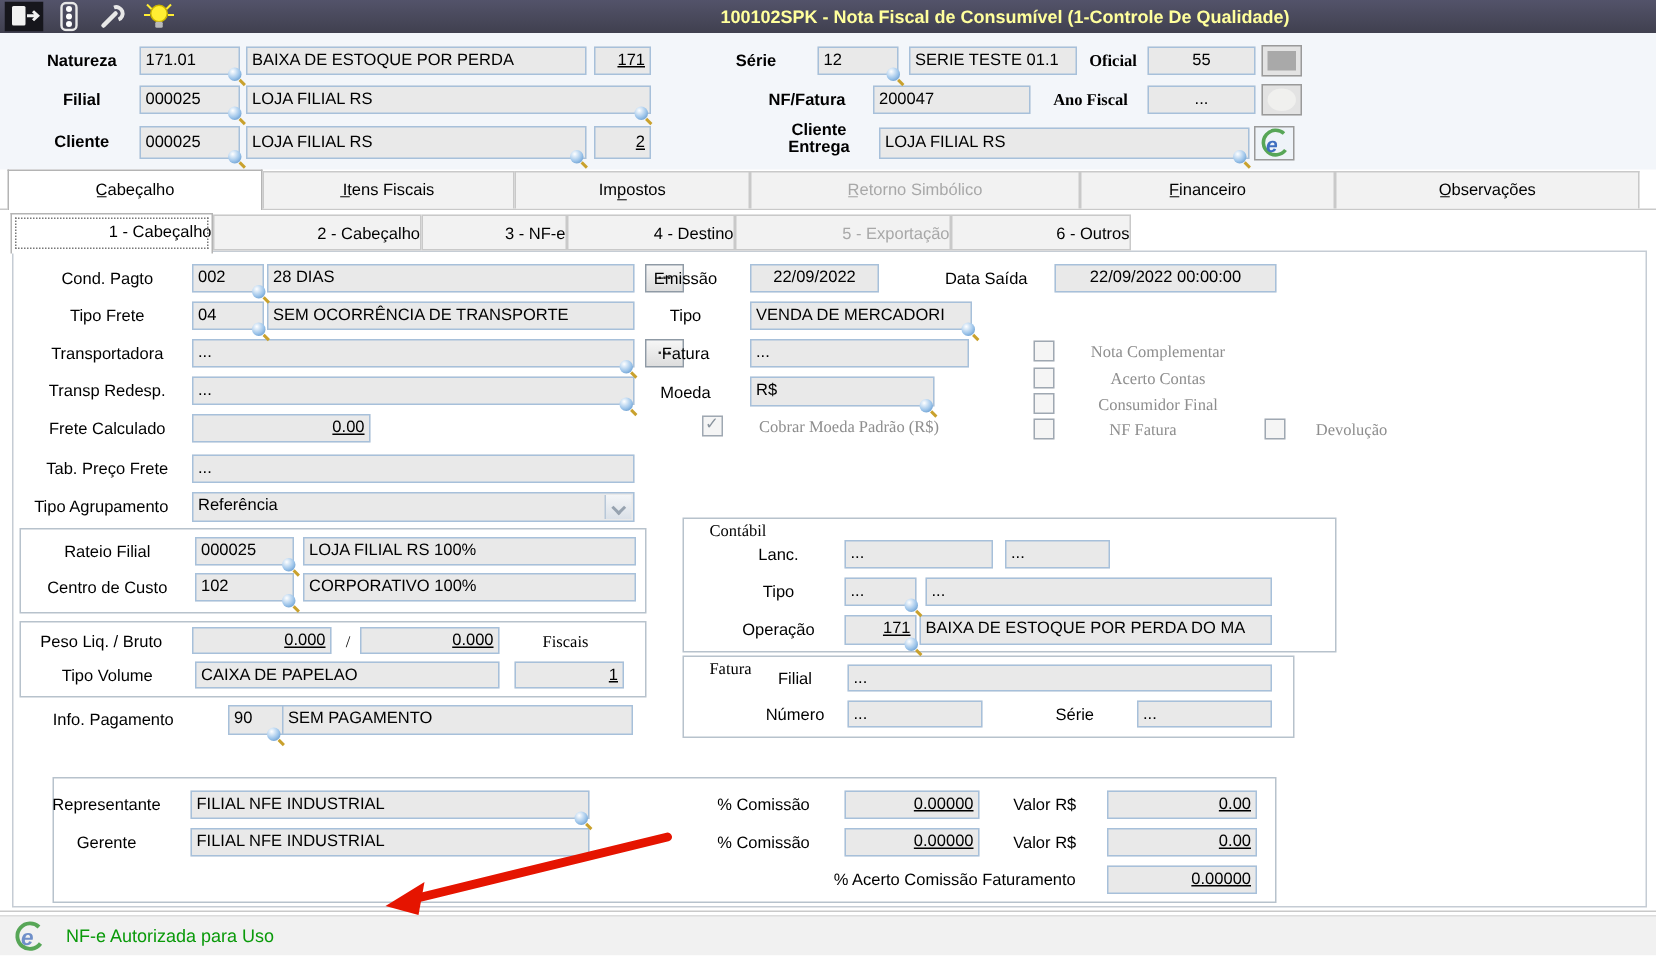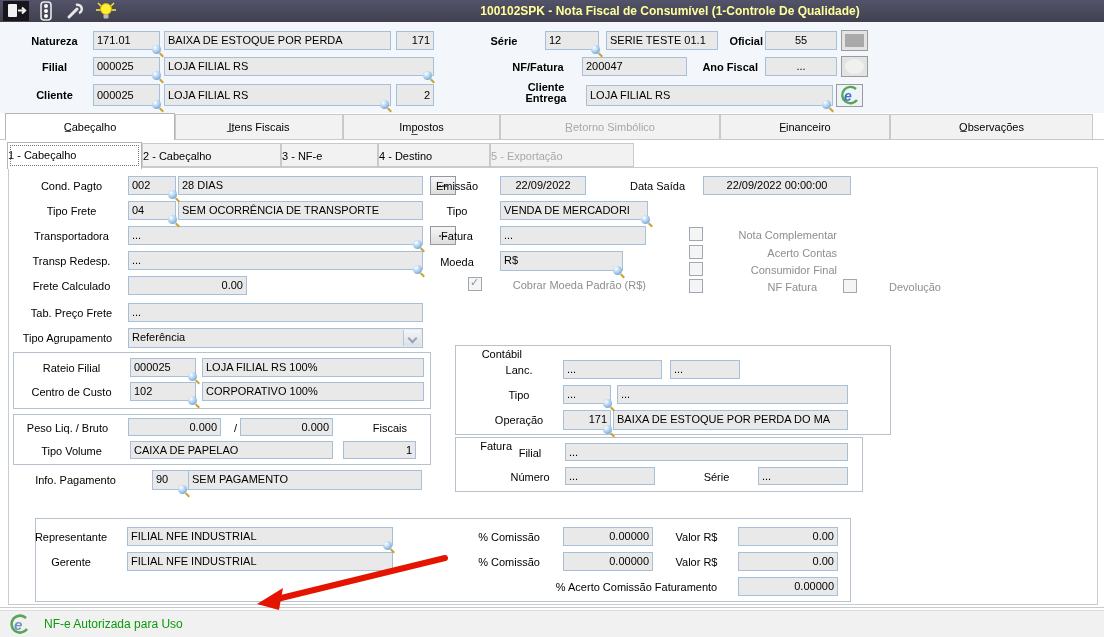--- a/index.html
+++ b/index.html
@@ -8,27 +8,27 @@
   
   .titlebar{position:absolute;left:0;top:0;width:1104px;height:22px;
     background:linear-gradient(#53536a,#40404f);}
   .titlebar .title{position:absolute;left:240px;width:860px;top:0;height:22px;line-height:22px;
     text-align:center;font-weight:bold;font-size:12px;color:#ffff9c;white-space:nowrap;}
   .tbico{position:absolute;top:1px;width:26px;height:20px;}
   
   .hdr{position:absolute;left:0;top:22px;width:1104px;height:91px;background:#f3f6fa;}
   
   .lbl{position:absolute;height:16px;line-height:16px;text-align:center;white-space:nowrap;}
-  .lbl.left{text-align:right;}
+  .lbl.left{text-align:center;font-family:Liberation Serif, serif;}
   .b{font-weight:bold;}
   .gray{color:#8e8e8e;}
   .fld{position:absolute;height:19px;background:#e9e9e9;border:1px solid #a7c0da;
     box-sizing:border-box;padding:0 3px;line-height:17px;white-space:nowrap;color:#000;}
   .fld.clip{overflow:hidden;}
-  .fld.num{text-align:right;}
+  .fld.num{text-align:right;text-decoration:underline;}
   .fld.ctr{text-align:center;}
   .lku{position:absolute;width:9px;height:9px;border-radius:50%;
     background:radial-gradient(circle at 35% 30%,#ffffff,#9cc4ea 55%,#4e86bd);z-index:5;}
   .lku::after{content:"";position:absolute;right:-3px;bottom:-2px;width:5px;height:2px;
     background:#c9a12d;transform:rotate(45deg);}
   .btn3{position:absolute;background:linear-gradient(#f6f6f6,#dddddd);border:1px solid #8f9aa5;
     box-sizing:border-box;text-align:center;color:#333;line-height:13px;font-weight:bold;cursor:default;}
   .gbtn{position:absolute;background:#e3e3e3;border:1px solid #9a9a9a;box-sizing:border-box;}
   .gbtn .insq{position:absolute;left:3px;top:3px;right:3px;bottom:3px;background:#a9a9a9;}
   .gbtn .incirc{position:absolute;left:3px;top:2px;right:3px;bottom:2px;border-radius:50%;background:#f2f2f0;opacity:.8;}
@@ -39,21 +39,21 @@
   .dda .chev{position:absolute;left:5px;top:5px;width:5px;height:5px;
     border-right:2px solid #97a3b0;border-bottom:2px solid #97a3b0;transform:rotate(45deg);}
   .cb{position:absolute;width:12px;height:12px;background:#f5f5f5;border:1px solid #9fa8b2;box-sizing:content-box;}
   .cb.checked::after{content:"\2713";position:absolute;left:1px;top:-2px;font-size:11px;font-weight:bold;color:#8a949e;}
   
   .tabline{position:absolute;left:0;top:139px;width:1104px;height:1px;background:#c9c9c9;}
   .tab{position:absolute;top:114px;height:25px;line-height:25px;text-align:center;background:#f2f2f2;
     border:1px solid #c9c9c9;border-bottom:none;box-sizing:border-box;z-index:1;white-space:nowrap;}
   .tab.active{top:113px;height:27px;line-height:27px;background:#fff;z-index:3;border-color:#b4b4b4;}
   .tab.disabled{color:#a8a8a8;}
-  .subtab{position:absolute;top:143px;height:24px;line-height:24px;text-align:left;background:#f2f2f2;
+  .subtab{position:absolute;top:143px;height:24px;line-height:24px;text-align:right;background:#f2f2f2;
     border:1px solid #c9c9c9;box-sizing:border-box;z-index:1;white-space:nowrap;}
   .subtab.active{top:142px;height:27px;line-height:25px;background:#fff;z-index:3;border-bottom:none;border-color:#b4b4b4;}
   .subtab.active .foc{position:absolute;left:2px;top:2px;right:2px;bottom:3px;border:1px dotted #777;}
   .subtab.disabled{color:#a8a8a8;}
   .page{position:absolute;left:8px;top:167px;width:1090px;height:438px;background:#fff;
     border:1px solid #c5ccd4;box-sizing:border-box;z-index:0;}
   
   .sep{position:absolute;left:0;top:607px;width:1104px;height:2px;border-top:1px solid #c9c9c9;border-bottom:1px solid #ffffff;}
   .statusbar{position:absolute;left:0;top:610px;width:1104px;height:27px;background:#f1f1f1;border-top:1px solid #dcdcdc;}
   .statusmsg{position:absolute;left:44px;top:6px;font-size:12px;font-weight:normal;color:#0a9a0a;white-space:nowrap;}
@@ -153,20 +153,21 @@
   <div class="tab" style="left:720px;width:170px"><span>F̲inanceiro</span></div>
   <div class="tab" style="left:890px;width:203px"><span>O̲bservações</span></div>
 
   <div class="page"></div>
 
   <div class="subtab active" style="left:7px;width:135px"><span class="foc"></span><span>1 - Cabeçalho</span></div>
   <div class="subtab" style="left:142px;width:139px"><span>2 - Cabeçalho</span></div>
   <div class="subtab" style="left:281px;width:97px"><span>3 - NF-e</span></div>
   <div class="subtab" style="left:378px;width:112px"><span>4 - Destino</span></div>
   <div class="subtab disabled" style="left:490px;width:144px"><span>5 - Exportação</span></div>
+  <div class="subtab" style="left:634px;width:120px"><span>6 - Outros</span></div>
 
   <span class="lbl" style="left:18px;top:178px;width:107px">Cond. Pagto</span>
   <div class="fld" style="left:128px;top:176px;width:48px">002</div>
   <span class="lku" style="left:168px;top:190px"></span>
   <div class="fld" style="left:178px;top:176px;width:245px">28 DIAS</div>
   <div class="btn3" style="left:430px;top:176px;width:26px;height:19px">...</div>
 
   <span class="lbl" style="left:18px;top:203px;width:107px">Tipo Frete</span>
   <div class="fld" style="left:128px;top:201px;width:48px">04</div>
   <span class="lku" style="left:168px;top:215px"></span>

